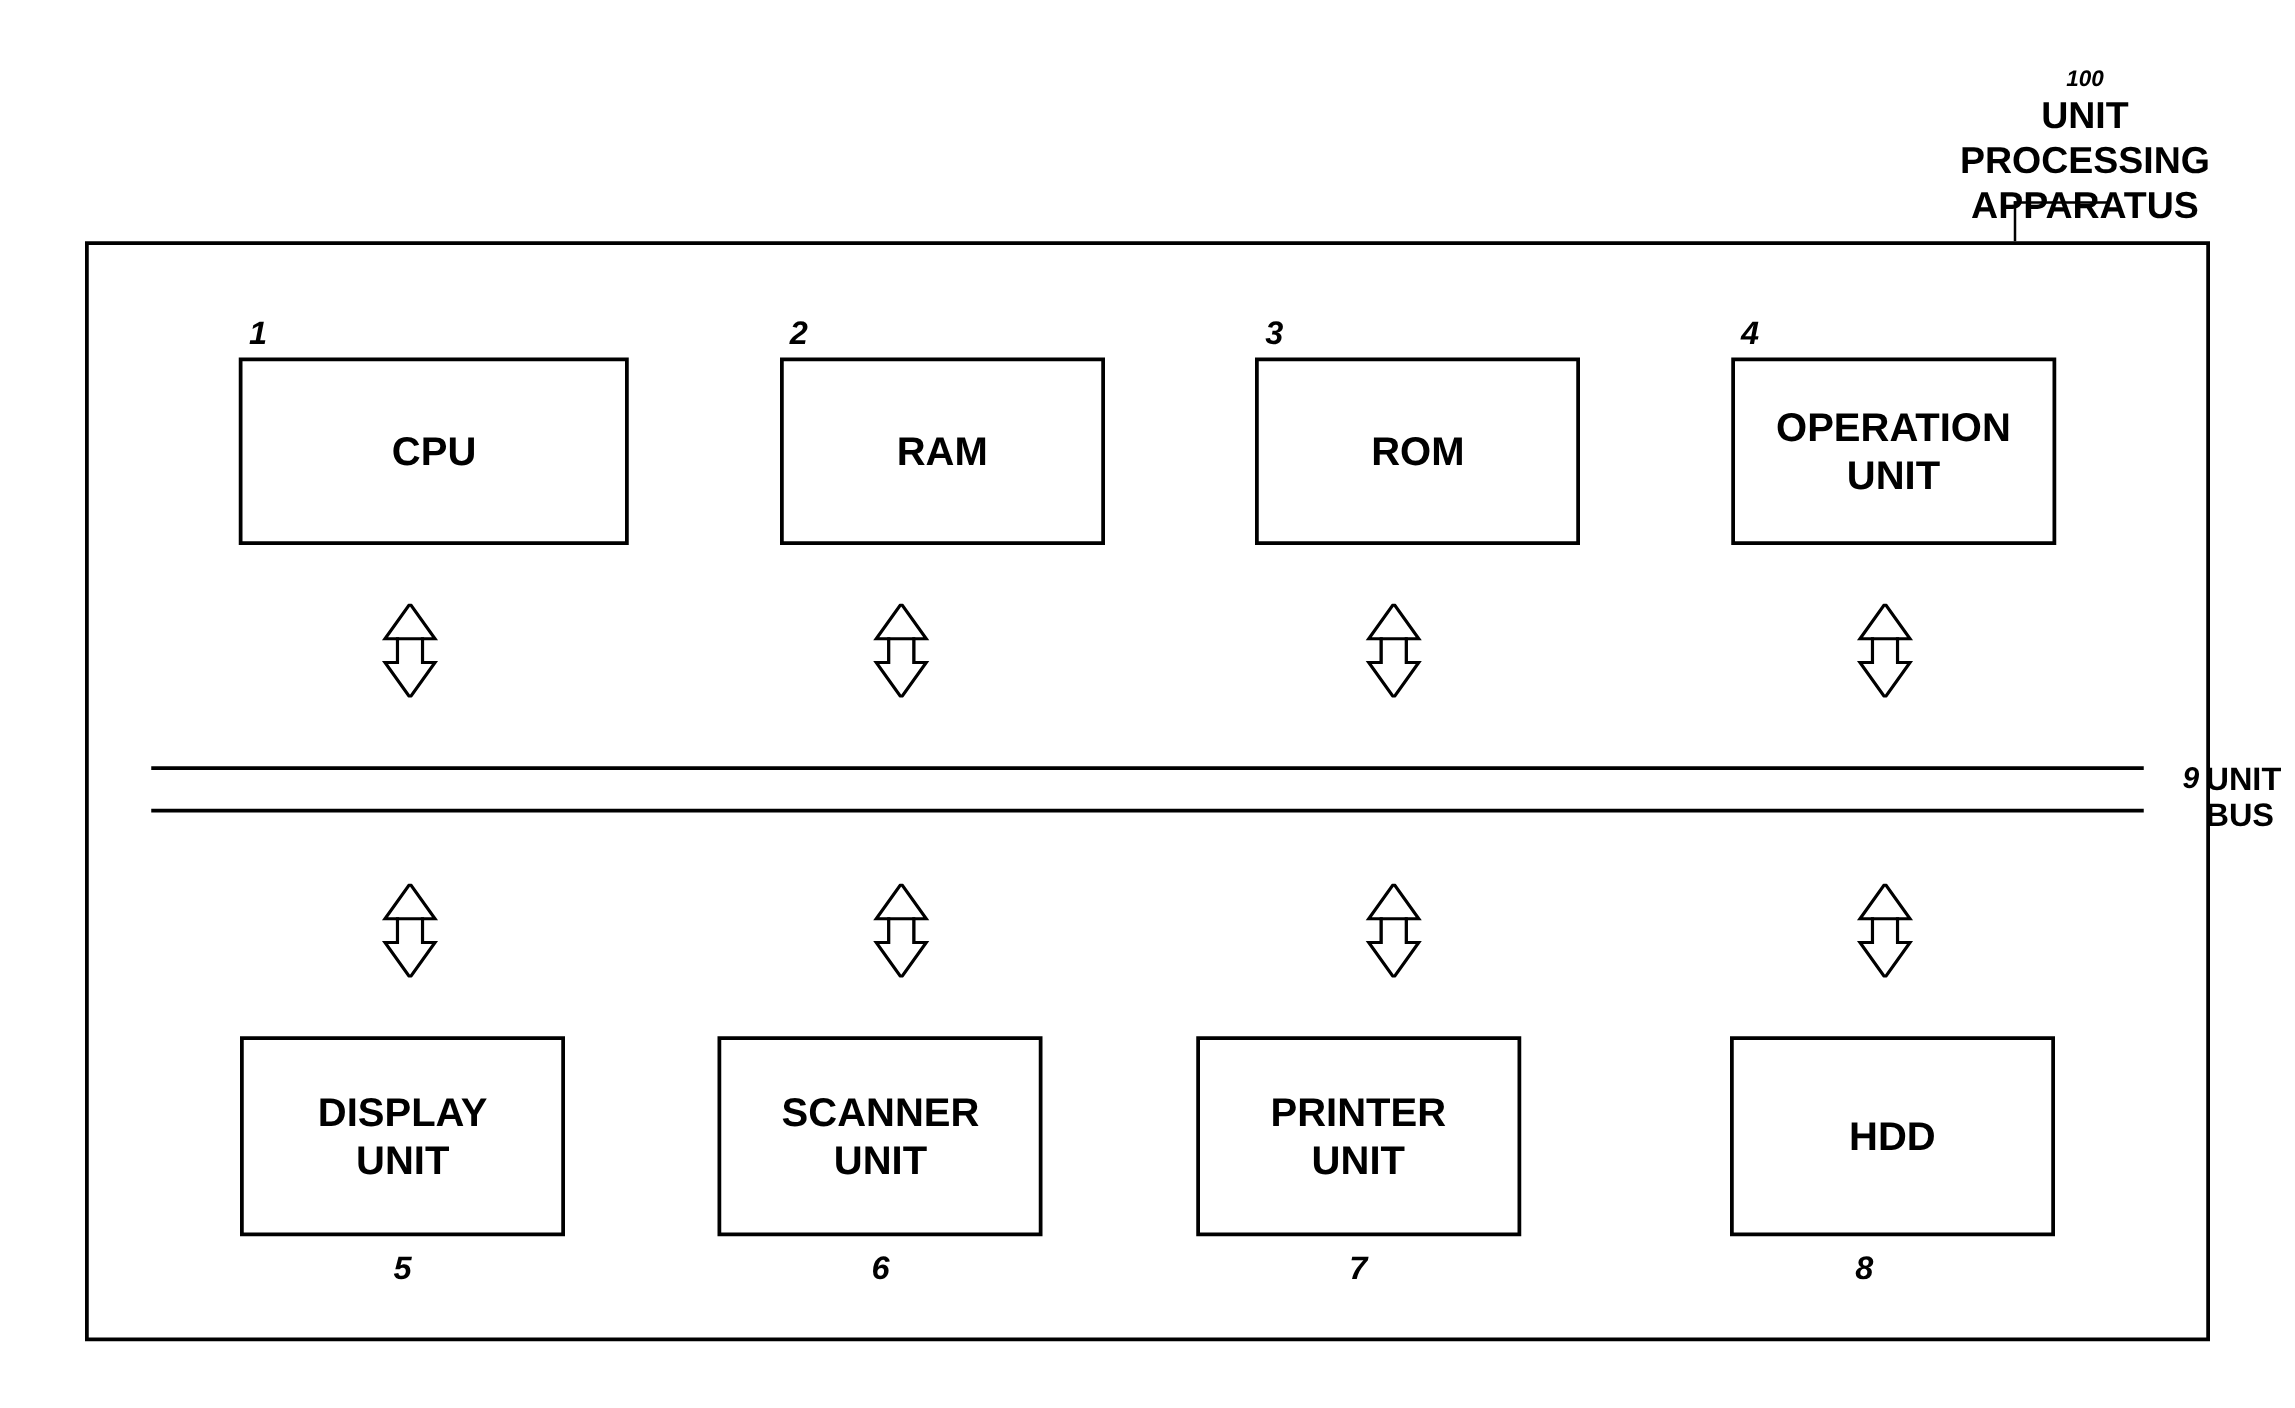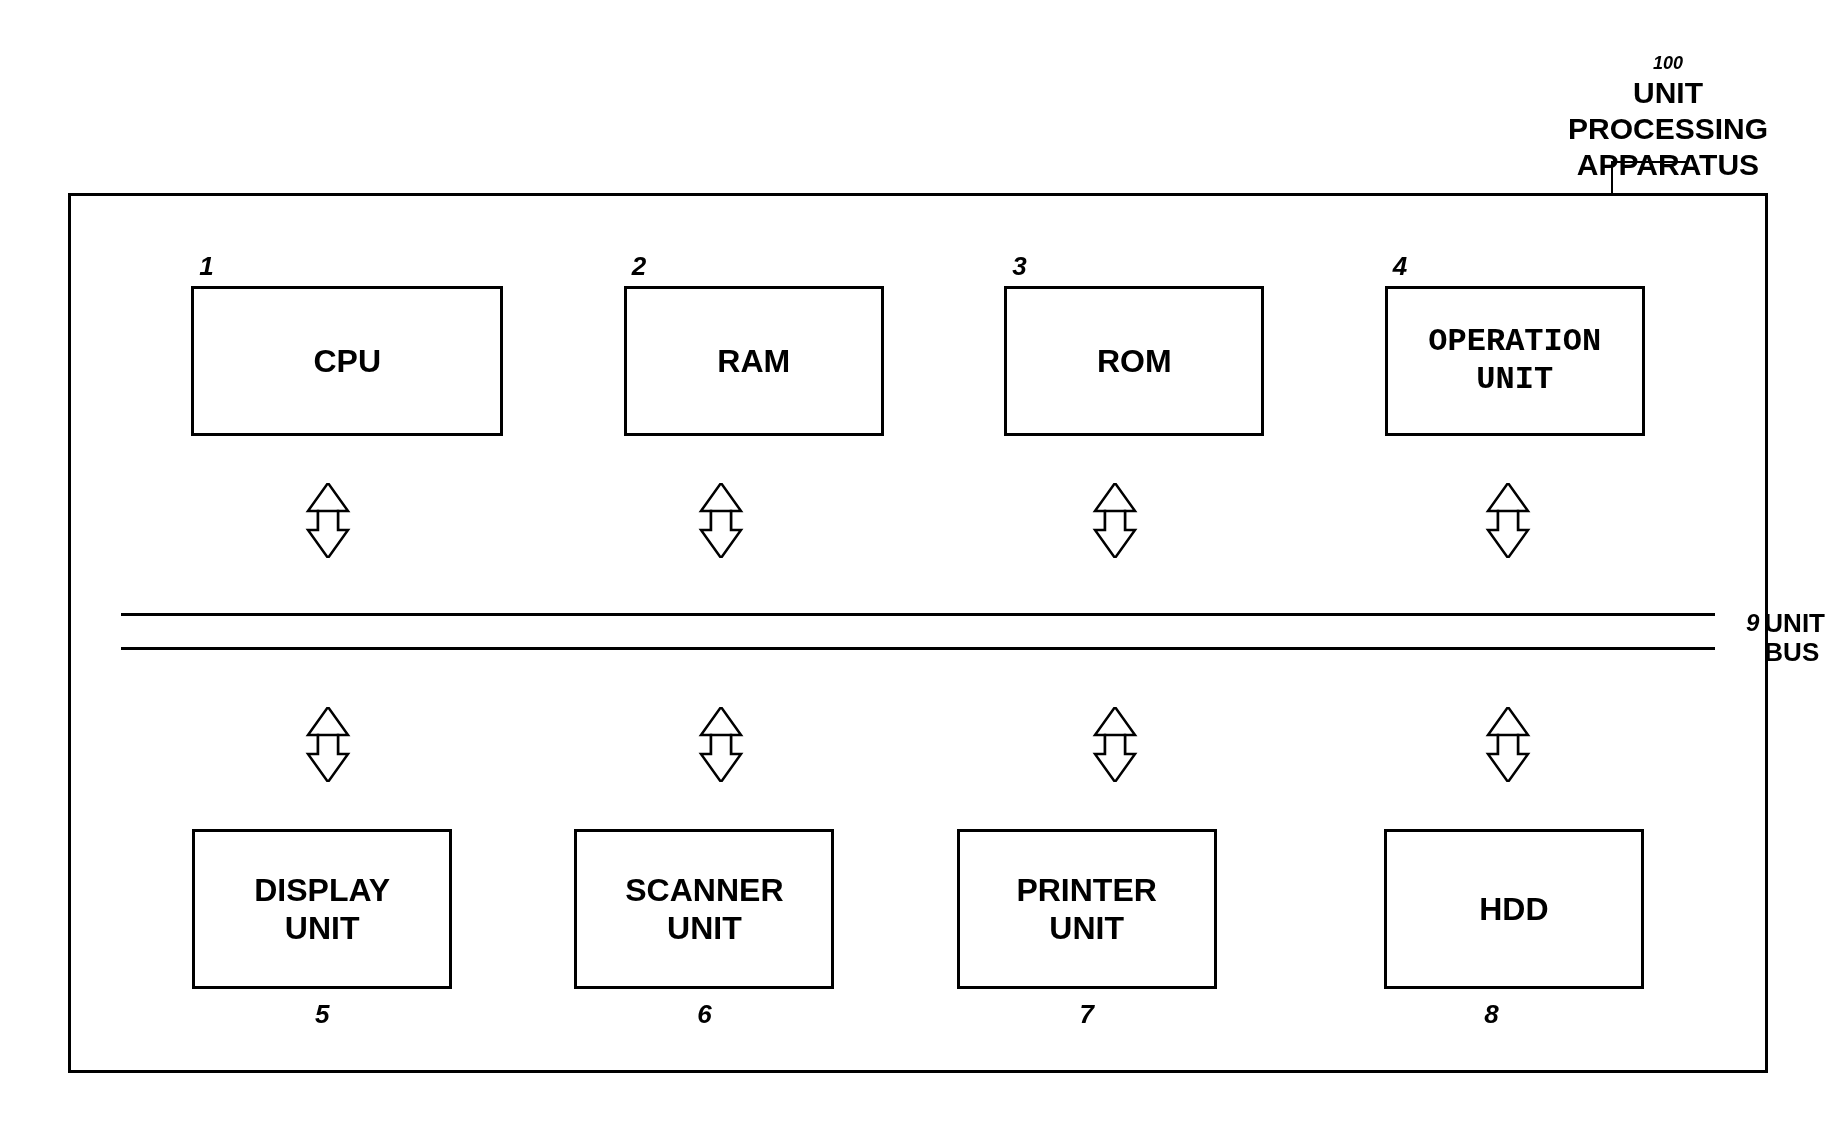--- a/index.html
+++ b/index.html
@@ -60,21 +60,21 @@
       justify-content: center;
       text-align: center;
       font-weight: bold;
       font-size: 32px;
       line-height: 1.2;
     }
 
     .cpu-box    { width: 312px; height: 150px; }
     .ram-box    { width: 260px; height: 150px; }
     .rom-box    { width: 260px; height: 150px; }
-    .op-box     { width: 260px; height: 150px; font-family: Liberation Mono, monospace; }
+    .op-box     { width: 260px; height: 150px; }
 
     .display-box  { width: 260px; height: 160px; align-items: center; }
     .scanner-box  { width: 260px; height: 160px; text-align: center; }
     .printer-box  { width: 260px; height: 160px; }
     .hdd-box      { width: 260px; height: 160px; margin-left: 45px; }
 
     .comp-col {
       display: flex;
       flex-direction: column;
       align-items: center;

